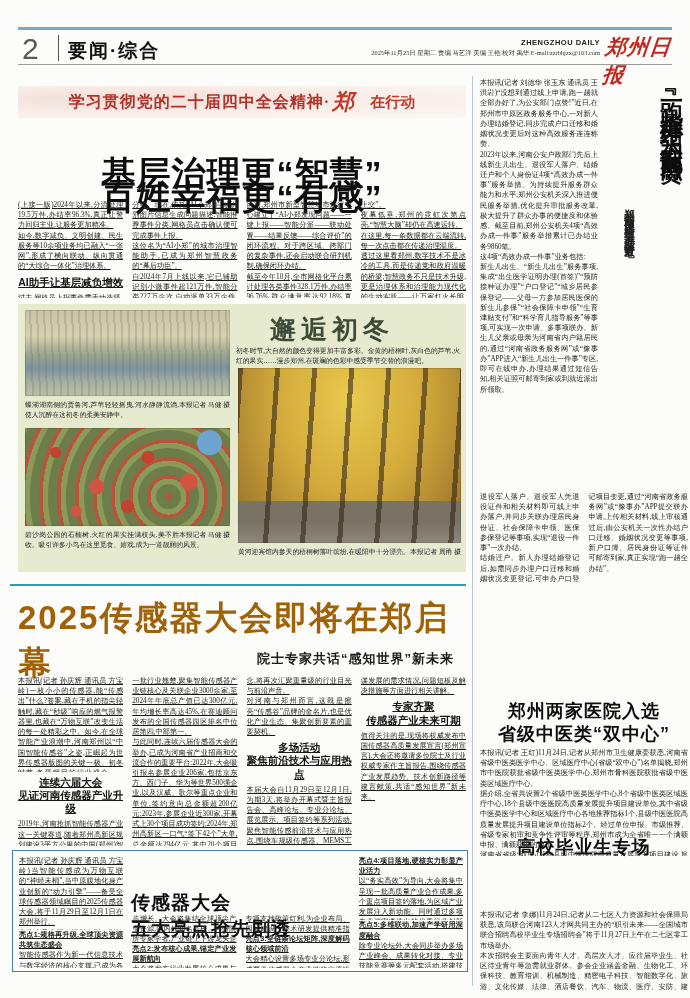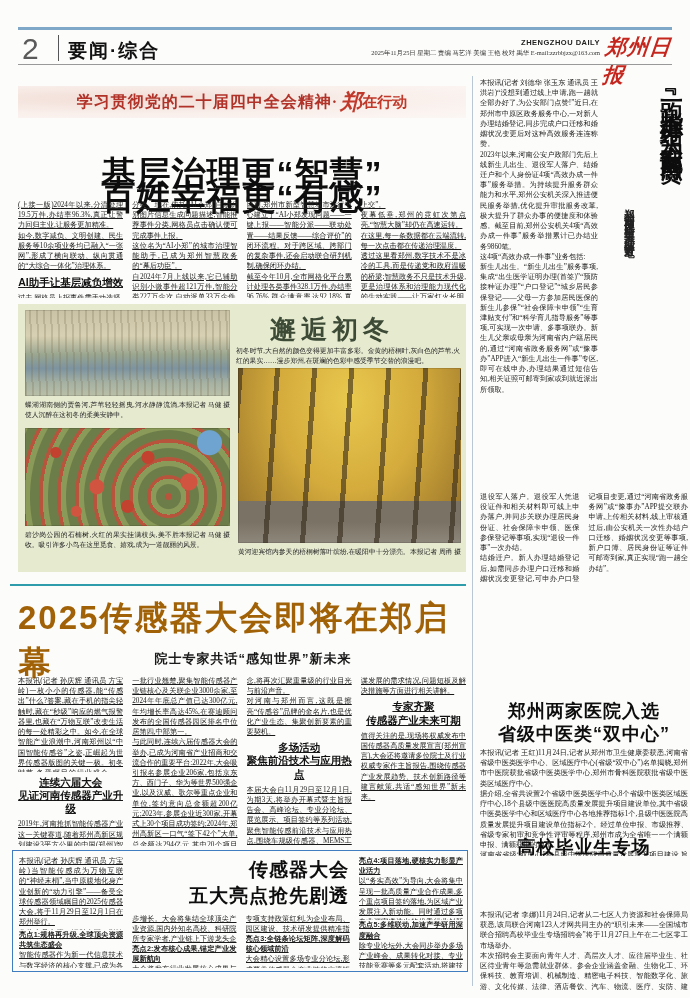--- a/index.html
+++ b/index.html
@@ -21,21 +21,21 @@
   .section-title{font-size:19px;font-weight:bold;color:#111;letter-spacing:2px;}
   .dateline{font-size:6.4px;color:#333;}
   .masthead-en{font-size:7.5px;font-weight:bold;color:#222;letter-spacing:.5px;}
   .masthead-cn{font-size:21px;font-weight:900;color:#c5271f;font-style:italic;letter-spacing:1px;
                font-family:"Liberation Serif",serif;transform:skewX(-6deg);}
   
   .kicker{background:radial-gradient(ellipse at 25% 40%, #f2ddd6 0%, #f9efeb 55%, #fcf7f4 100%);
           display:flex;align-items:center;justify-content:center;}
   .kicker-main{color:#b03228;font-weight:900;font-size:16px;letter-spacing:1px;}
   .kicker-zheng{color:#c0392b;font-weight:900;font-size:22px;font-style:italic;margin-left:2px;}
-  .kicker-rest{color:#c0392b;font-weight:900;font-size:15px;}
+  .kicker-rest{color:#c0392b;font-weight:900;font-size:15px;padding-left:16px;}
   .big-headline{font-size:34px;font-weight:900;text-align:center;line-height:1.04;color:#0d0d0d;letter-spacing:1px;}
   
   .greenbox{background:#e6ebd0;}
   .winter-title{font-size:26px;font-weight:900;color:#3c4a36;letter-spacing:5px;}
   .photo{box-shadow:0 0 0 1px rgba(0,0,0,.12) inset;}
   .photo-reeds{background:
      repeating-linear-gradient(88deg, rgba(120,110,80,.25) 0 2px, rgba(0,0,0,0) 2px 7px),
      linear-gradient(180deg,#c9c2a4 0%,#d8d0b2 30%,#9aa690 52%,#7c93a0 68%,#a7b2a3 85%,#b9bfa8 100%);}
   .photo-berries{background-color:#5f7042;background-image:
      radial-gradient(circle at 15% 25%, #c2412f 0 5px, rgba(0,0,0,0) 6px),
@@ -48,21 +48,21 @@
      repeating-radial-gradient(circle at 70% 70%, #b8543c 0 3px, #6d7d4a 4px 12px, #8a9a58 13px 18px);}
   .photo-avenue{background-image:
      repeating-linear-gradient(94deg, rgba(52,40,24,.6) 0 5px, rgba(0,0,0,0) 5px 37px),
      linear-gradient(180deg, rgba(0,0,0,0) 0 76%, #7a7365 76% 88%, #8d867a 100%),
      radial-gradient(ellipse at 50% 18%, #e9c94e 0%, #d4ab3c 45%, #a8822f 80%, #8a6c28 100%);}
   
   .sensor-headline{font-size:33px;font-weight:900;text-align:left;letter-spacing:2px;color:#a16207;}
   .sensor-sub{font-size:13px;font-weight:bold;text-align:center;color:#1a1a1a;letter-spacing:1px;}
   .tealrule{background:#2e9cab;height:2px;}
   .hlbox{border:1.5px solid #3f7cc0;box-sizing:border-box;}
-  .hl-title{font-size:19px;font-weight:900;text-align:right;line-height:1.35;color:#0d0d0d;letter-spacing:1px;}
+  .hl-title{font-size:19px;font-weight:900;text-align:left;line-height:1.35;color:#0d0d0d;letter-spacing:1px;margin-top:33px;}
   
   .vdivider{background:#b9c6d6;width:1px;}
   .vtitle{writing-mode:vertical-rl;font-size:23px;font-weight:900;letter-spacing:4px;color:#0d0d0d;
           font-family:"Liberation Sans",sans-serif;}
   .vsub{writing-mode:vertical-rl;font-size:10.5px;font-weight:bold;letter-spacing:2px;color:#222;}
   .right-headline{font-size:18px;font-weight:900;text-align:center;line-height:1.25;color:#0d0d0d;letter-spacing:1px;}
   .hairline{background:#999;height:1px;}
 </style>
 </head>
 <body>
@@ -119,21 +119,21 @@
       <span class="credit">本报记者 马健 摄</span><span>碧沙岗公园的石楠树,火红的果实挂满枝头,美不胜收。吸引许多小鸟在这里觅食、嬉戏,成为一道靓丽的风景。</span>
     </div>
     <div class="abs photo photo-avenue" style="left:220px;top:64px;width:223px;height:175px;"></div>
     <div class="abs cap" style="left:220px;top:243px;width:223px;">
       <span class="credit">本报记者 周甬 摄</span><span>黄河迎宾馆内参天的梧桐树落叶缤纷,在暖阳中十分漂亮。</span>
     </div>
   </div>
 
   <div class="abs tealrule" style="left:10px;top:584px;width:456px;"></div>
   <div class="abs sensor-headline sans" style="left:18px;top:596px;width:448px;">2025传感器大会即将在郑启幕</div>
-  <div class="abs sensor-sub sans" style="left:29px;top:650px;width:448px;">院士专家共话“感知世界”新未来</div>
+  <div class="abs sensor-sub sans" style="left:6px;top:650px;width:448px;text-align:right;">院士专家共话“感知世界”新未来</div>
 
   <div class="abs cols" style="left:18px;top:676px;width:448px;height:170px;">
     <div class="col">
       <div class="body-text" style="max-height:96px;">本报讯(记者 孙庆辉 通讯员 方宝岭)一枚小小的传感器,能“传感出”什么?答案,藏在手机的指尖轻触时,藏在“秒级”响应的燃气报警器里,也藏在“万物互联”改变生活的每一处精彩之中。如今,在全球智能产业浪潮中,河南郑州以“中国智能传感谷”之姿,正崛起为世界传感器版图的关键一极。初冬时节,备受瞩目的行业盛会——2025传感器大会将再度启幕,汇聚全球智慧,共同解码“感知世界 智创未来”的无穷奥秘。</div>
       <div class="inline-subhead">连续六届大会
 见证河南传感器产业升级</div>
       <div class="body-text">2019年,河南抢抓智能传感器产业这一关键赛道,随着郑州高新区规划建设3平方公里的中国(郑州)智能传感谷启动建设,数字时代的传感浪潮,开始澎湃向前,奔涌不息。
 6年砥砺,这片产业热土逐步汇聚起</div>
     </div>
     <div class="col body-text">一批行业翘楚,聚集智能传感器产业链核心及关联企业3000余家,至2024年年底总产值已达300亿元,年均增长率高达45%,在赛迪顾问发布的全国传感器园区排名中位居第四,中部第一。

